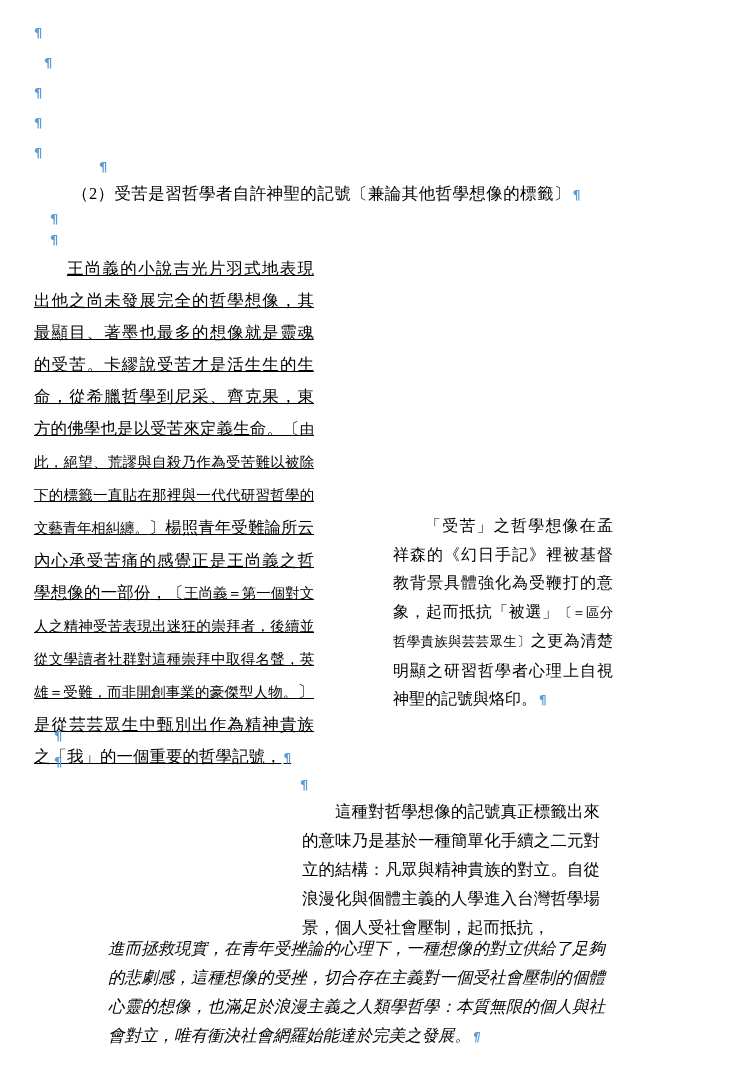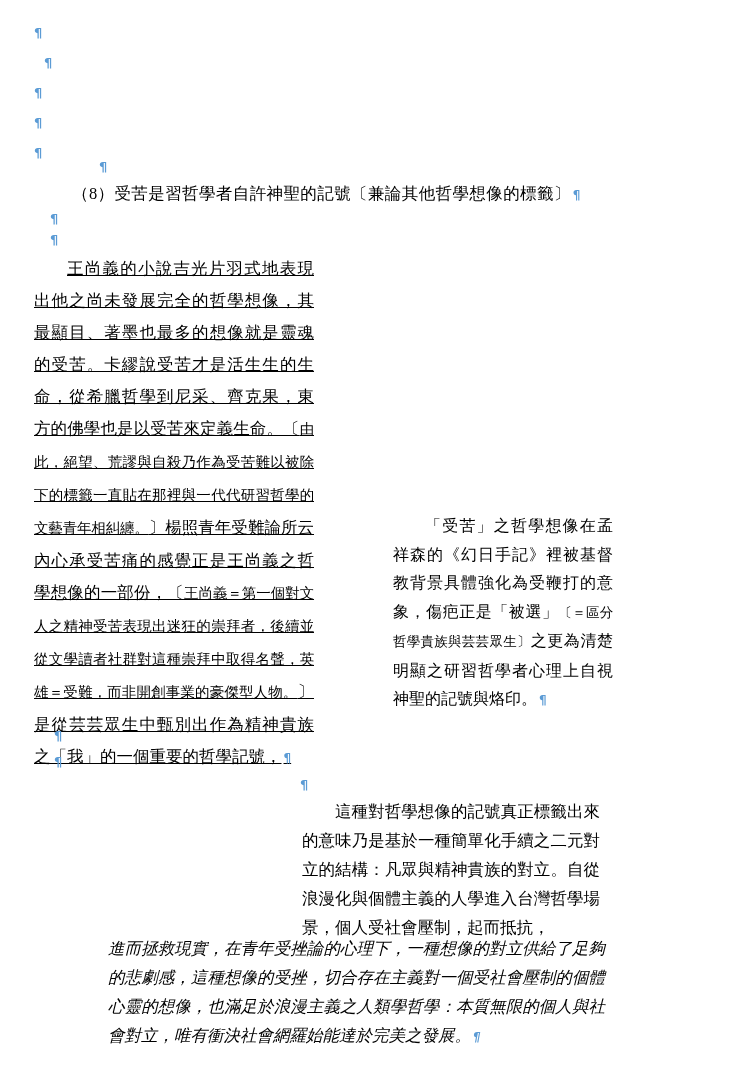--- a/index.html
+++ b/index.html
@@ -112,36 +112,36 @@
 
   <span class="pilcrow" style="left: 34px; top: 26px; color: rgb(91, 155, 213);">¶</span>
   <span class="pilcrow" style="left: 44px; top: 56px; color: rgb(91, 155, 213);">¶</span>
   <span class="pilcrow" style="left: 34px; top: 86px; color: rgb(91, 155, 213);">¶</span>
   <span class="pilcrow" style="left: 34px; top: 116px; color: rgb(91, 155, 213);">¶</span>
   <span class="pilcrow" style="left: 34px; top: 146px; color: rgb(91, 155, 213);">¶</span>
   <span class="pilcrow" style="left: 99px; top: 160px; color: rgb(91, 155, 213);">¶</span>
 
 
   <div class="block heading" style="left:72px; top:183px;">
-    <span>（8）受苦是習哲學者自許神聖的記號〔兼論其他哲學想像的標籤〕</span><span class="pilcrow-inline" style="color: rgb(91, 155, 213);">¶</span>
+    <span>（2）受苦是習哲學者自許神聖的記號〔兼論其他哲學想像的標籤〕</span><span class="pilcrow-inline" style="color: rgb(91, 155, 213);">¶</span>
   </div>
 
   <span class="pilcrow" style="left: 50px; top: 212px; color: rgb(91, 155, 213);">¶</span>
   <span class="pilcrow" style="left: 50px; top: 233px; color: rgb(91, 155, 213);">¶</span>
 
   <div class="block col-left-sans indent" style="left:34px; top:252px; width:280px;">
     <span>王尚義的小說吉光片羽式地表現出他之尚未發展完全的哲學想像，其最顯目、著墨也最多的想像就是靈魂的受苦。卡繆說受苦才是活生生的生命，從希臘哲學到尼采、齊克果，東方的佛學也是以受苦來定義生命。〔</span><span class="small-note">由此，絕望、荒謬與自殺乃作為受苦難以被除下的標籤一直貼在那裡與一代代研習哲學的文藝青年相糾纏。</span><span>〕楊照青年受難論所云內心承受苦痛的感覺正是王尚義之哲學想像的一部份，〔</span><span class="small-note">王尚義＝第一個對文人之精神受苦表現出迷狂的崇拜者，後續並從文學讀者社群對這種崇拜中取得名聲，英雄＝受難，而非開創事業的豪傑型人物。</span><span>〕是從芸芸眾生中甄別出作為精神貴族之「我」的一個重要的哲學記號，</span><span class="pilcrow-inline" style="color: rgb(91, 155, 213);">¶</span>
   </div>
 
   <span class="pilcrow" style="left: 54px; top: 729px; color: rgb(91, 155, 213);">¶</span>
   <span class="pilcrow" style="left: 54px; top: 755px; color: rgb(91, 155, 213);">¶</span>
 
 
   <div class="block col-right-serif indent" style="left:393px; top:512px; width:220px;">
-    <span>「受苦」之哲學想像在孟祥森的《幻日手記》裡被基督教背景具體強化為受鞭打的意象，傷疤正是「被選」</span><span class="small-note-serif">〔＝區分哲學貴族與芸芸眾生〕</span><span>之更為清楚明顯之研習哲學者心理上自視神聖的記號與烙印。</span><span class="pilcrow-inline" style="color: rgb(91, 155, 213);">¶</span>
+    <span>「受苦」之哲學想像在孟祥森的《幻日手記》裡被基督教背景具體強化為受鞭打的意象，起而抵抗「被選」</span><span class="small-note-serif">〔＝區分哲學貴族與芸芸眾生〕</span><span>之更為清楚明顯之研習哲學者心理上自視神聖的記號與烙印。</span><span class="pilcrow-inline" style="color: rgb(91, 155, 213);">¶</span>
   </div>
 
 
   <span class="pilcrow" style="left: 300px; top: 778px; color: rgb(91, 155, 213);">¶</span>
 
   <div class="block bottom-para indent" style="left:302px; top:797px; width:298px;">
     <span>這種對哲學想像的記號真正標籤出來的意味乃是基於一種簡單化手續之二元對立的結構：凡眾與精神貴族的對立。自從浪漫化與個體主義的人學進入台灣哲學場景，個人受社會壓制，起而抵抗，</span>
   </div>
 
   <div class="block bottom-para" style="left:108px; top:934px; width:497px;font-style:italic;">

